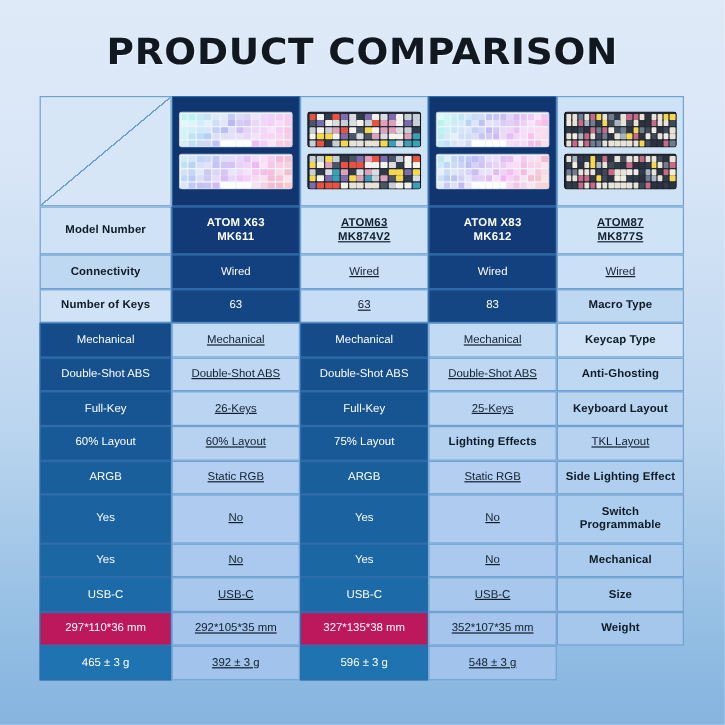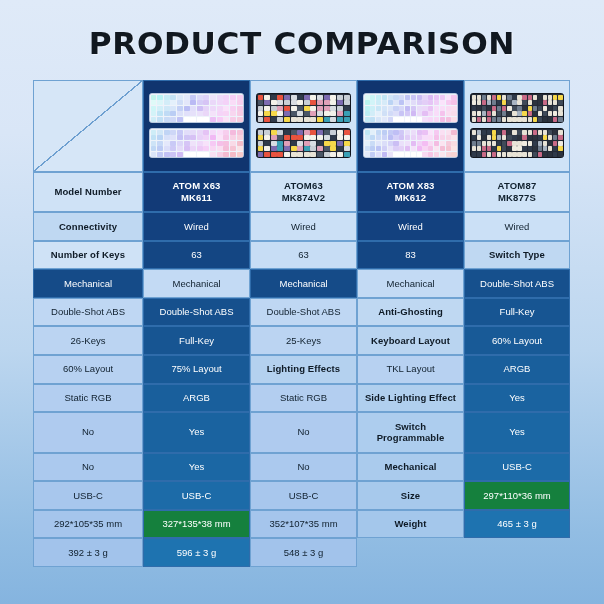--- a/index.html
+++ b/index.html
@@ -52,21 +52,21 @@
   .lbl.alt { background:#bfd8f2; }
   .lbl.l7  { background:#b9d4f0; }
   .lbl.l8  { background:#b4d1ef; }
   .lbl.l9  { background:#b0cfee; }
   .lbl.l10 { background:#adcdee; }
   .lbl.l11 { background:#aacbed; }
   .lbl.l12 { background:#a7c9ec; }
   .lbl.l13 { background:#a4c7eb; }
 
   
-  .norm { background:#cfe3f7; color:#10202e; font-weight:normal; }
+  .norm { background:#cfe3f7; color:#10202e; font-weight:normal;text-decoration:underline; }
   .norm.r1  { background:#cfe3f7; }
   .norm.r2  { background:#cbe0f6; }
   .norm.r3  { background:#c7ddf5; }
   .norm.r4  { background:#c3daf4; }
   .norm.r5  { background:#bfd7f3; }
   .norm.r6  { background:#bbd4f2; }
   .norm.r7  { background:#b7d1f1; }
   .norm.r8  { background:#b3cef0; }
   .norm.r9  { background:#afcbef; }
   .norm.r10 { background:#abc9ee; }
@@ -80,21 +80,21 @@
   .hi.h2  { background:#13417f; }
   .hi.h3  { background:#144683; }
   .hi.h4  { background:#154b88; }
   .hi.h5  { background:#16508d; }
   .hi.h6  { background:#175592; }
   .hi.h7  { background:#185a97; }
   .hi.h8  { background:#195f9c; }
   .hi.h9  { background:#1a63a0; }
   .hi.h10 { background:#1b67a4; }
   .hi.h11 { background:#1c6ba8; }
-  .hi.h12 { background:#15803d; }
+  .hi.h12 { background:#be185d; }
   .hi.h13 { background:#1e73b0; }
 
   .model { font-weight:bold; font-size:9.5px; letter-spacing:.2px; }
   .model .l2 { display:block; }
 
   
   .imgcell { padding:6px 5px; flex-direction:column; gap:5px; }
   .imgcell.norm { background:#cfe3f7; }
   .imgcell.hi   { background:#10356f; }
 
@@ -802,25 +802,26 @@
     </div>
     <div class="cell lbl alt">Connectivity</div>
     <div class="cell hi h2">Wired</div>
     <div class="cell norm r2">Wired</div>
     <div class="cell hi h2">Wired</div>
     <div class="cell norm r2">Wired</div>
     <div class="cell lbl ">Number of Keys</div>
     <div class="cell hi h3">63</div>
     <div class="cell norm r3">63</div>
     <div class="cell hi h3">83</div>
-    <div class="cell lbl alt">Switch Type</div>
+    <div class="cell lbl alt">Macro Type</div>
     <div class="cell hi h4">Mechanical</div>
     <div class="cell norm r4">Mechanical</div>
     <div class="cell hi h4">Mechanical</div>
     <div class="cell norm r4">Mechanical</div>
+    <div class="cell lbl ">Keycap Type</div>
     <div class="cell hi h5">Double-Shot ABS</div>
     <div class="cell norm r5">Double-Shot ABS</div>
     <div class="cell hi h5">Double-Shot ABS</div>
     <div class="cell norm r5">Double-Shot ABS</div>
     <div class="cell lbl alt">Anti-Ghosting</div>
     <div class="cell hi h6">Full-Key</div>
     <div class="cell norm r6">26-Keys</div>
     <div class="cell hi h6">Full-Key</div>
     <div class="cell norm r6">25-Keys</div>
     <div class="cell lbl l7">Keyboard Layout</div>

